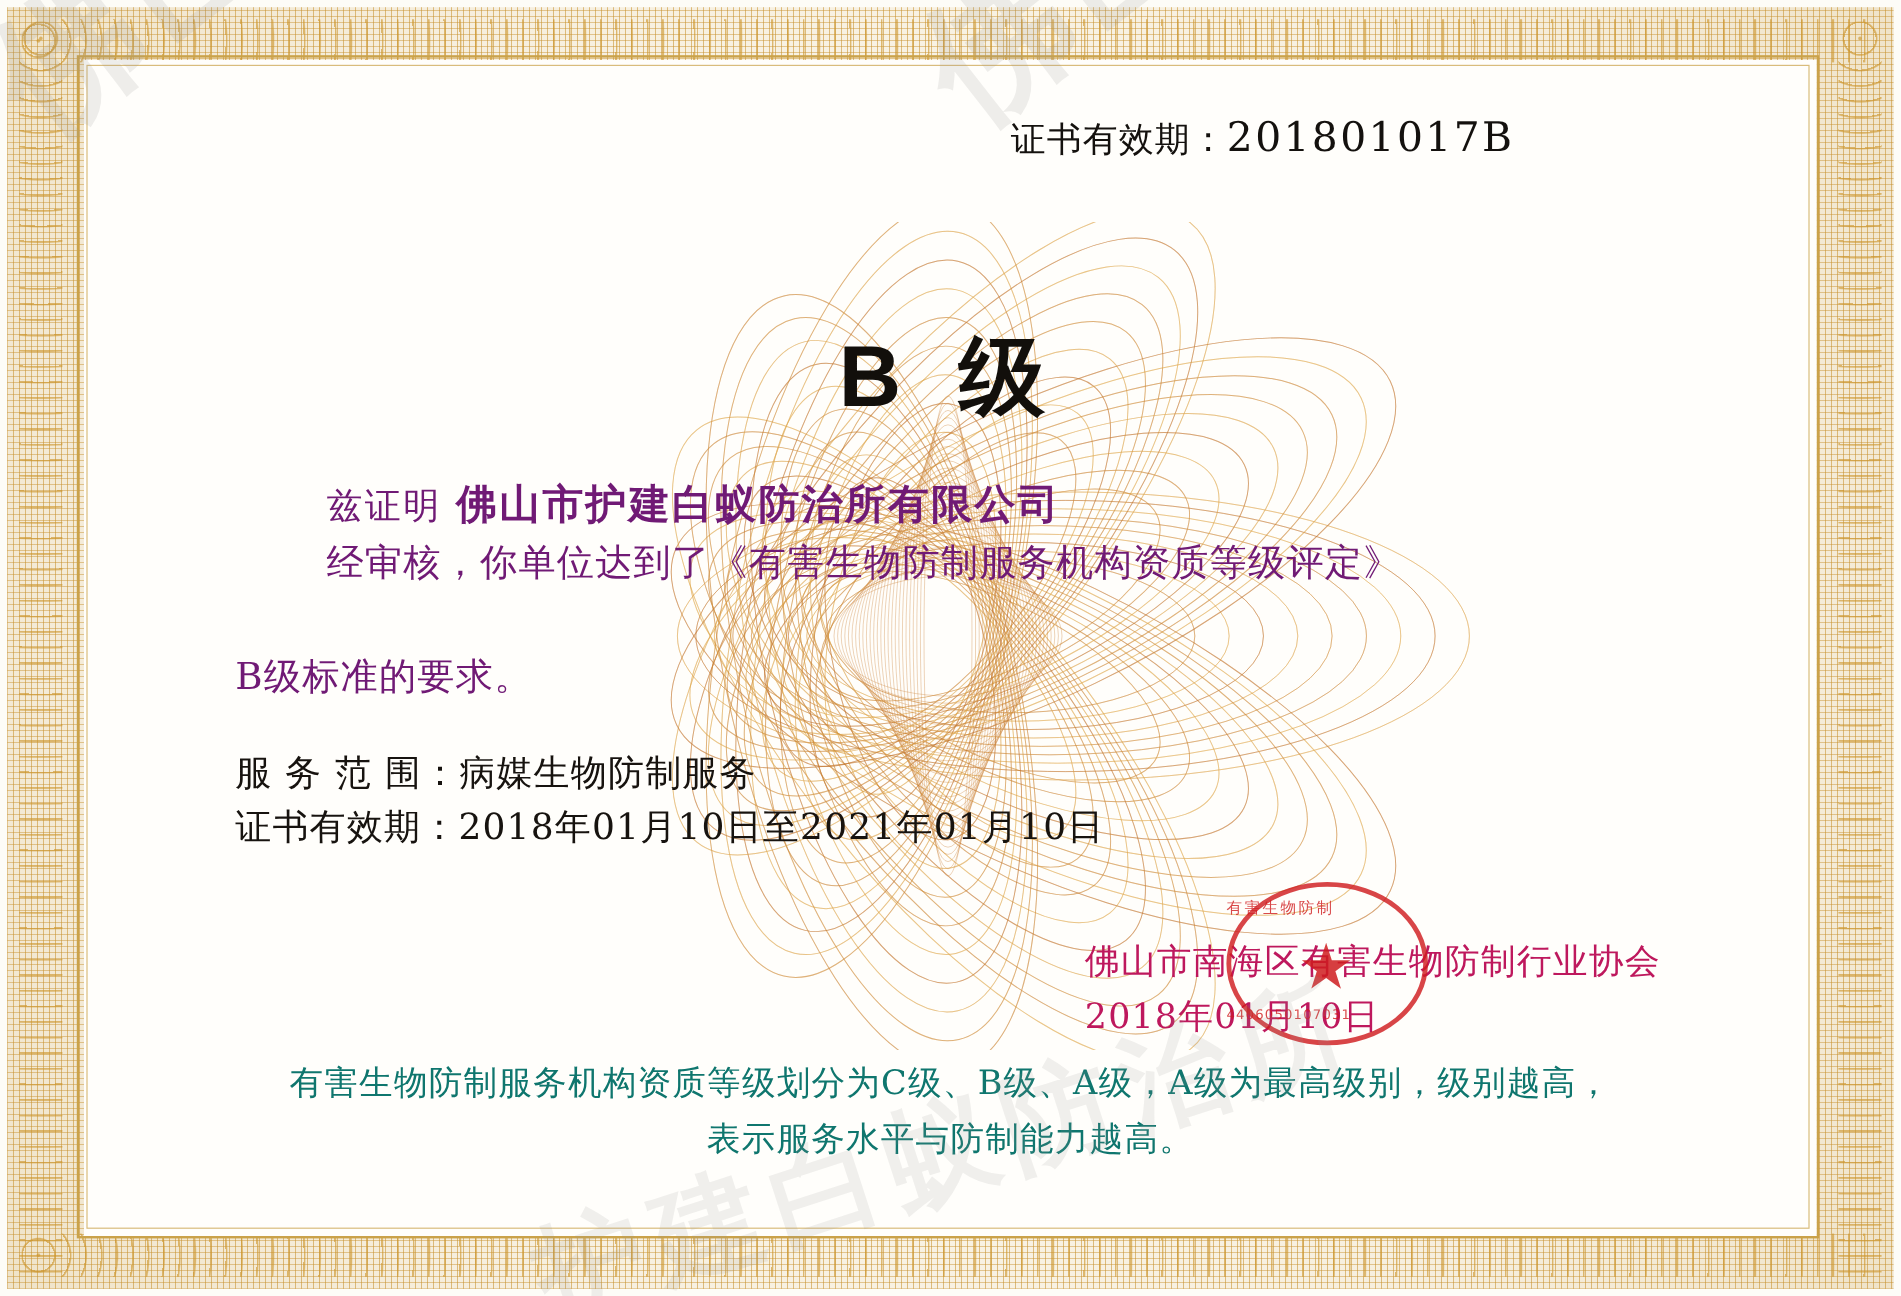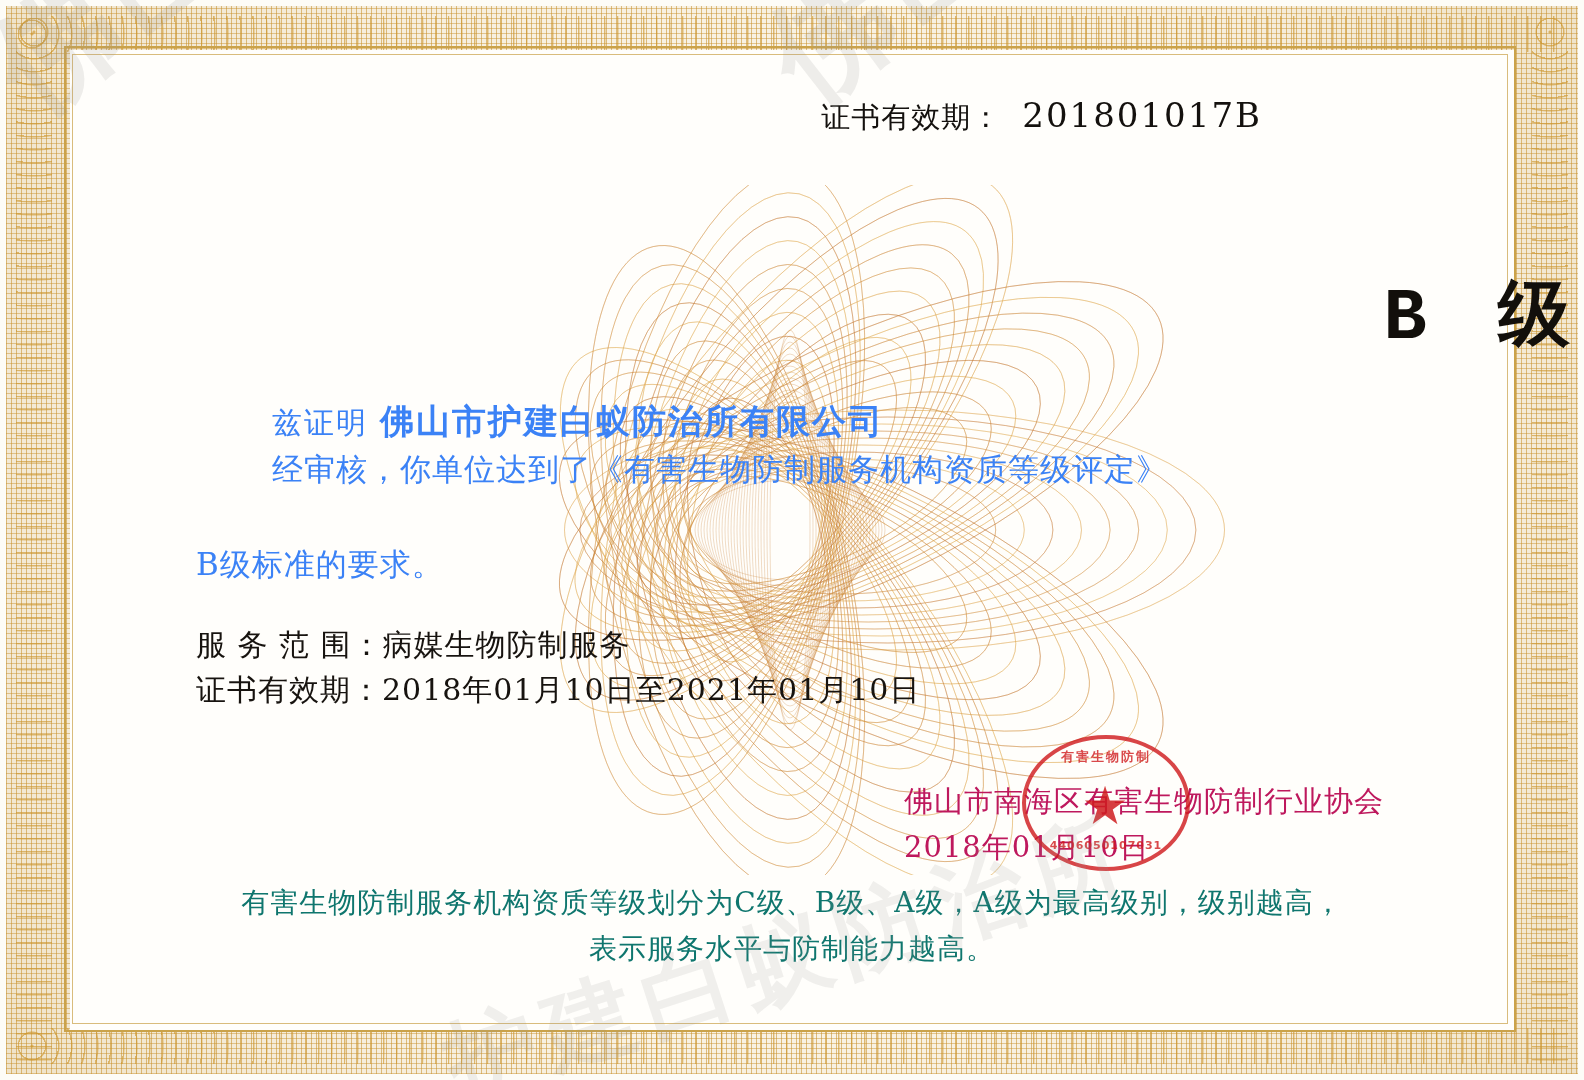--- a/index.html
+++ b/index.html
@@ -111,54 +111,54 @@
     top: 95px;
     font-size: 29px;
     color: #14110e;
     letter-spacing: 1px;
     white-space: nowrap;
     font-family: "DejaVu Serif", "Liberation Serif", serif;
   }
   .cert-number .num {
     font-size: 34px;
     letter-spacing: 2px;
-    margin-left: 21px;
+    margin-left: 0;
   }
 
   .main-title {
     position: absolute;
     left: 0; right: 0;
     top: 143px;
     text-align: center;
     font-size: 62px;
     font-weight: bold;
     letter-spacing: 6px;
     color: #100d0a;
     font-family: "DejaVu Sans", "Liberation Sans", sans-serif;
     text-shadow: 0 0 1px rgba(0,0,0,.5);
   }
 
   .grade {
     position: absolute;
     left: 0; right: 0;
     top: 266px;
-    text-align: right;
+    text-align: center;
     font-size: 72px;
     font-weight: bold;
     letter-spacing: 14px;
     color: #120f0b;
-    font-family: Liberation Mono, monospace;
+    font-family: Liberation Sans, sans-serif;
   }
 
   .body-block {
     position: absolute;
     left: 196px;
     top: 398px;
     width: 1180px;
-    color: #3b82f6;
+    color: #701a75;
     font-size: 31px;
     line-height: 47px;
     font-family: "DejaVu Serif", "Liberation Serif", serif;
   }
   .line-1 {
     white-space: nowrap;
     padding-left: 76px;
   }
   .line-1 .label { font-size: 30px; letter-spacing: 2px; }
   .line-1 .company {
@@ -226,26 +226,25 @@
     left: 58px; top: 45px;
     width: 50px; height: 50px;
     color: rgba(207,28,30,.85);
     font-size: 46px;
     line-height: 50px;
     text-align: center;
   }
   .seal-text-top, .seal-text-bottom {
     position: absolute;
     width: 168px;
-    text-align: center;
+    text-align: left;
     color: rgba(207,28,30,.8);
     font-size: 13px;
     letter-spacing: 2px;
     font-family: "DejaVu Sans", "Liberation Sans", sans-serif;
-    font-weight: bold;
   }
   .seal-text-top { top: 13px; }
   .seal-text-bottom { top: 104px; font-size: 11px; letter-spacing: 1px; }
 
   .footnote {
     position: absolute;
     left: 0; right: 0;
     top: 880px;
     text-align: center;
     color: #0f766e;

